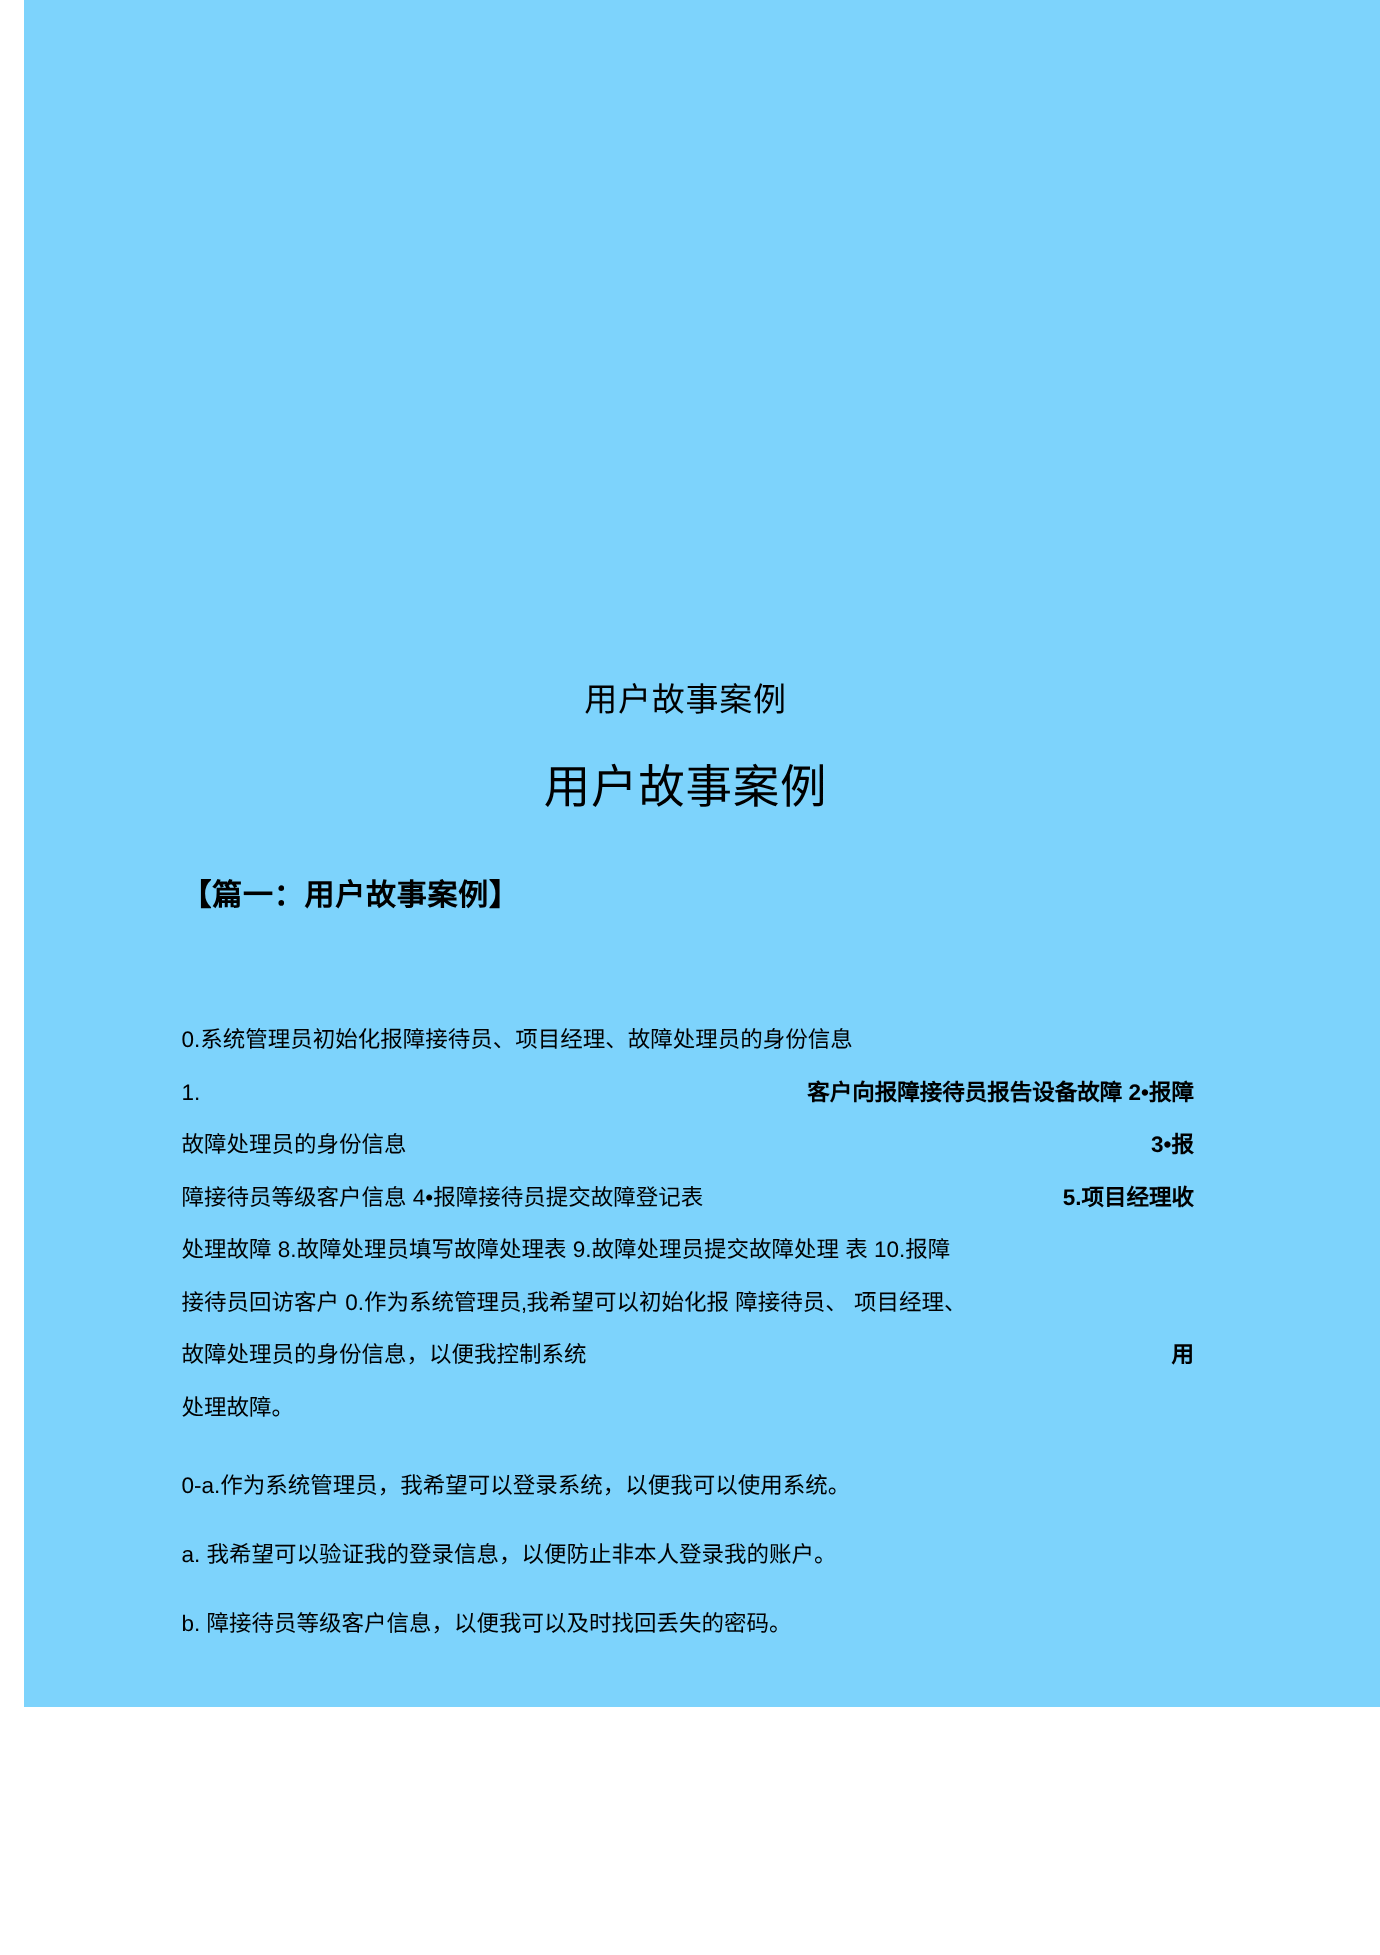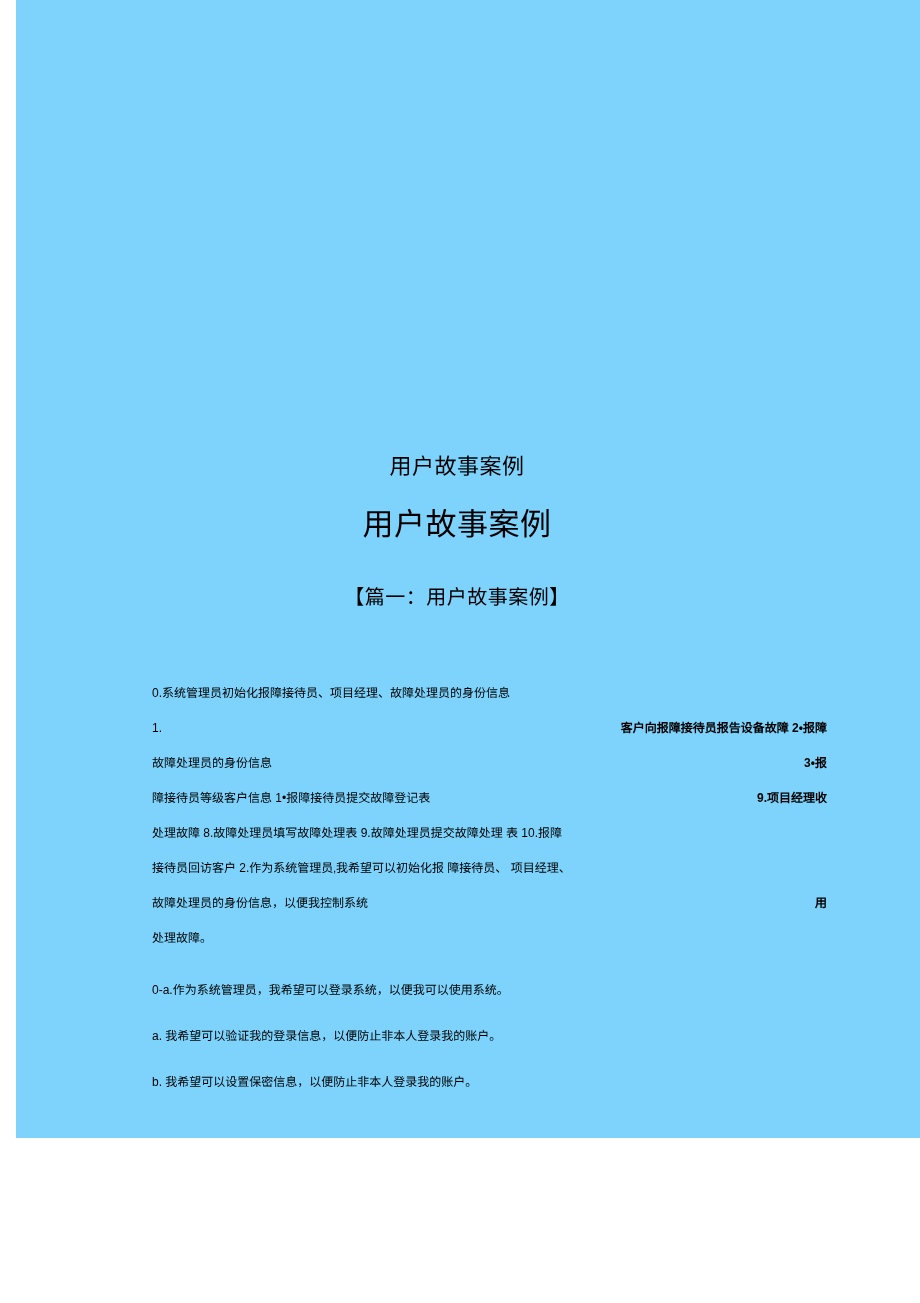--- a/index.html
+++ b/index.html
@@ -50,40 +50,39 @@
     padding: 0;
     position: absolute;
     top: 504px;
     left: 105px;
     width: 672px;
     letter-spacing: 0.5px;
   }
   .doc-subtitle {
     font-size: 20px;
     line-height: 28px;
-    font-weight: normal;
-    text-align: center;
+    font-weight: bold;
+    text-align: left;
     margin: 0;
     padding: 0;
     position: absolute;
     top: 583px;
     left: 105px;
     width: 672px;
     letter-spacing: 0.5px;
   }
 
   
   .body-block {
     position: absolute;
     left: 105px;
     top: 676px;
     width: 675px;
-    font-size: 12px;
+    font-size: 15px;
     line-height: 35px;
-    margin-left: 31px;
   }
 
   .para {
     margin: 0;
     padding: 0;
   }
   .para + .para {
     margin-top: 0;
   }
 
@@ -137,29 +136,29 @@
         <span class="seg-right">客户向报障接待员报告设备故障 2•报障</span>
       </span>
 
       <span class="jline spread">
         <span class="seg-left">故障处理员的身份信息</span>
         <span class="gap"></span>
         <span class="seg-right">3•报</span>
       </span>
 
       <span class="jline spread">
-        <span class="seg-left">障接待员等级客户信息 1•报障接待员提交故障登记表</span>
+        <span class="seg-left">障接待员等级客户信息 4•报障接待员提交故障登记表</span>
         <span class="gap"></span>
-        <span class="seg-right">9.项目经理收</span>
+        <span class="seg-right">5.项目经理收</span>
       </span>
 
 
       <span class="jline">处理故障 8.故障处理员填写故障处理表 9.故障处理员提交故障处理 表 10.报障</span>
 
-      <span class="jline">接待员回访客户 2.作为系统管理员‚我希望可以初始化报 障接待员、 项目经理、</span>
+      <span class="jline">接待员回访客户 0.作为系统管理员‚我希望可以初始化报 障接待员、 项目经理、</span>
 
       <span class="jline spread">
         <span class="seg-left">故障处理员的身份信息，以便我控制系统</span>
         <span class="gap"></span>
         <span class="seg-right">用</span>
       </span>
 
       <span class="jline">处理故障。</span>
 
     </div>
@@ -172,17 +171,17 @@
 
     <div class="spacer-sm"></div>
 
     <p class="para">
       <span class="standalone">a. 我希望可以验证我的登录信息，以便防止非本人登录我的账户。</span>
     </p>
 
     <div class="spacer-sm"></div>
 
     <p class="para">
-      <span class="standalone">b. 我希望可以设置保密信息，以便防止非本人登录我的账户。</span>
+      <span class="standalone">b. 障接待员等级客户信息，以便我可以及时找回丢失的密码。</span>
     </p>
 
   </div>
 </div>
 
 </body></html>

